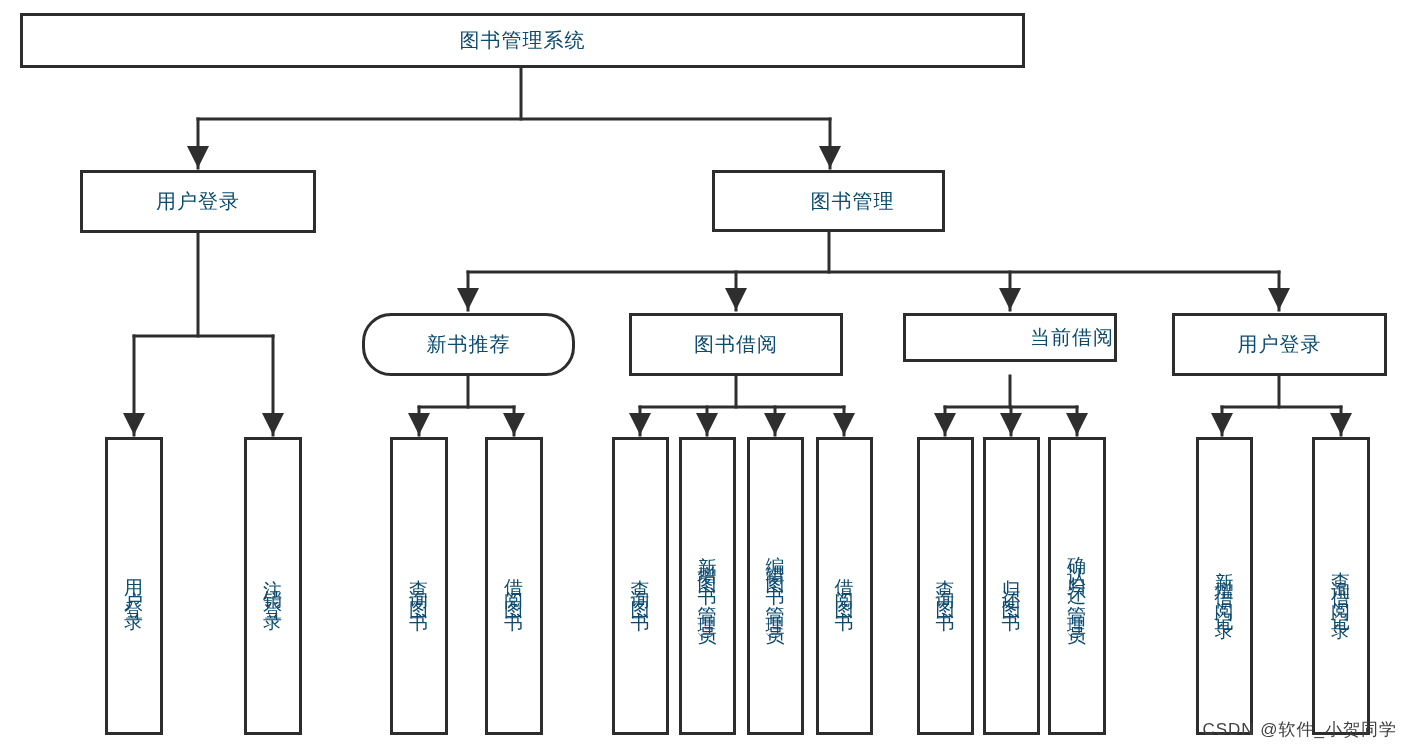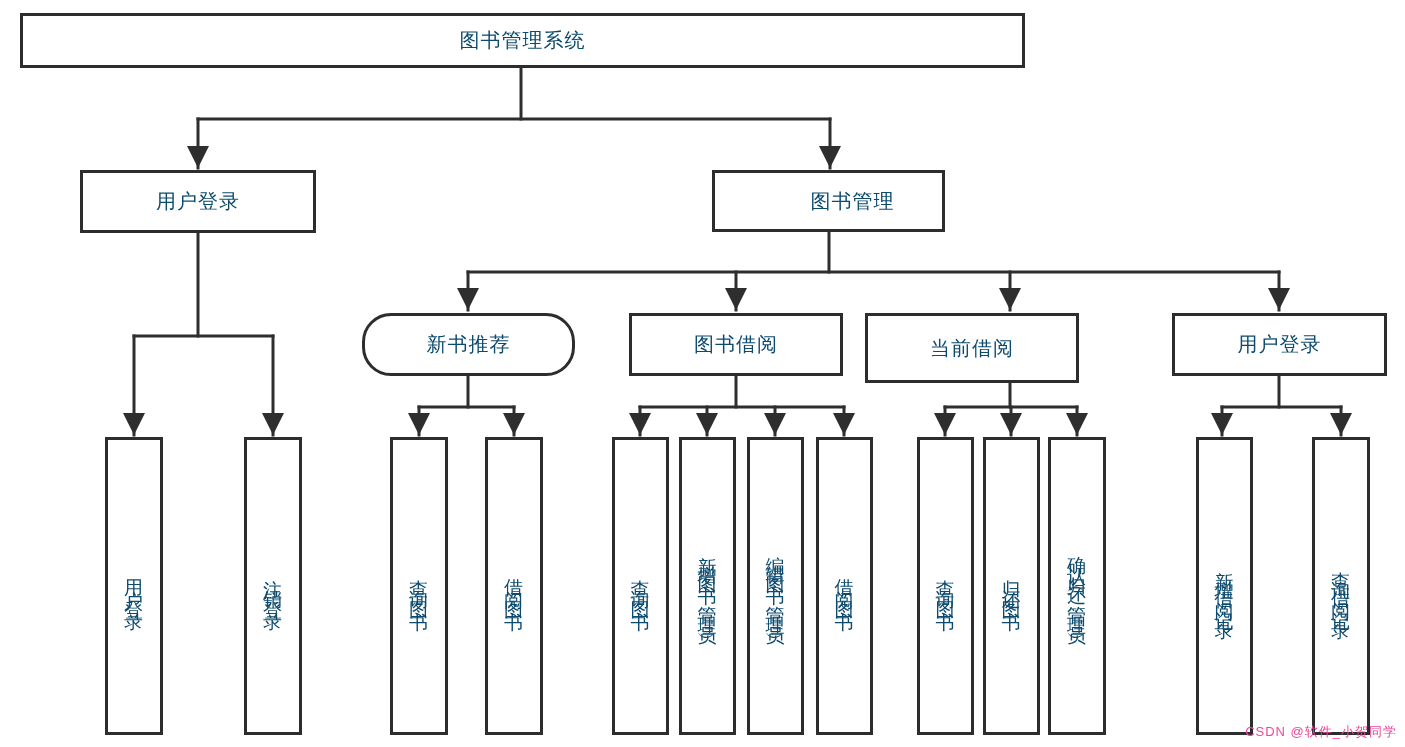--- a/index.html
+++ b/index.html
@@ -47,22 +47,22 @@
     letter-spacing: 11px;
     white-space: nowrap;
   }
   .node.v.long span {
     letter-spacing: 10px;
   }
   .watermark {
     position: absolute;
     right: 8px;
     bottom: 6px;
-    font-size: 13px;
-    color: #ec4899;
+    font-size: 17px;
+    color: #404040;
     letter-spacing: 1px;
     z-index: 2;
     white-space: nowrap;
   }
 </style>
 </head>
 <body>
 
 <div class="canvas">
 
@@ -138,21 +138,21 @@
   <div class="node h" style="left:712px; top:170px; width:233px; height:62px;padding-left:48px;">
     <span>图书管理</span>
   </div>
 
   <div class="node h" style="left:362px; top:313px; width:213px; height:63px;border-radius:29px;">
     <span>新书推荐</span>
   </div>
   <div class="node h" style="left:629px; top:313px; width:214px; height:63px;align-items:center;">
     <span>图书借阅</span>
   </div>
-  <div class="node h" style="left:865px; top:313px; width:214px; height:70px;">
+  <div class="node h" style="left:903px; top:313px; width:214px; height:49px;justify-content:flex-end;">
     <span>当前借阅</span>
   </div>
   <div class="node h" style="left:1172px; top:313px; width:215px; height:63px;">
     <span>用户登录</span>
   </div>
 
   <div class="node v" style="left:105px; top:437px; width:58px; height:298px;">
     <span>用户登录</span>
   </div>
   <div class="node v" style="left:244px; top:437px; width:58px; height:298px;">

